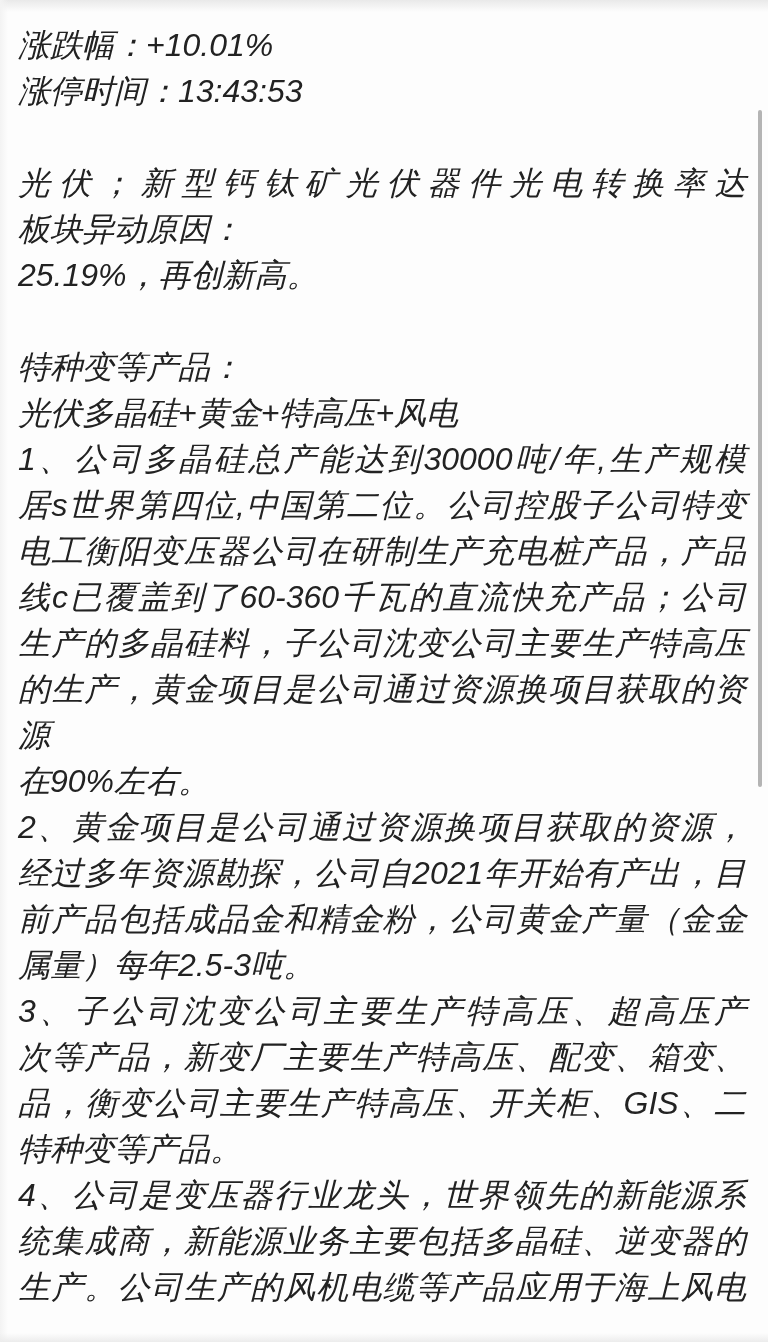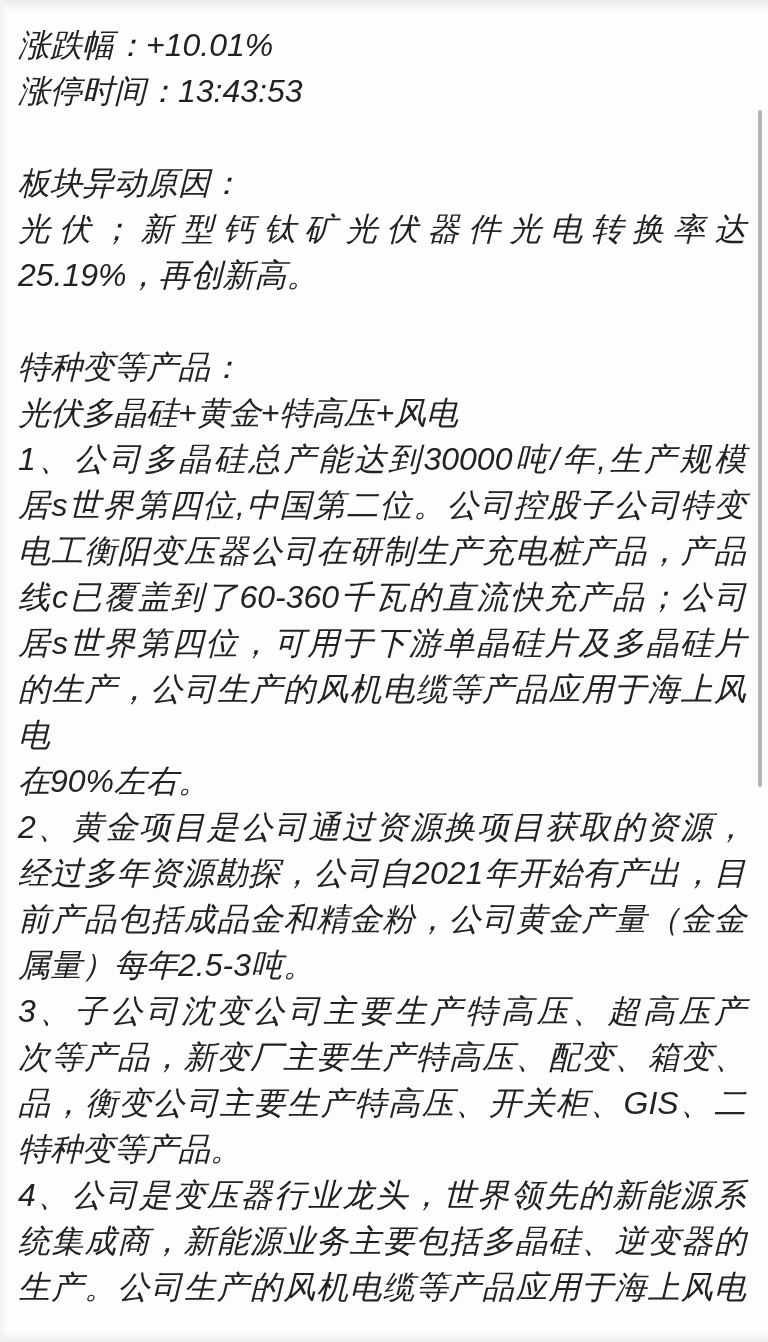--- a/index.html
+++ b/index.html
@@ -76,35 +76,35 @@
 
 <div class="screen">
 
   <div class="content">
 
     <div class="line">涨跌幅：+10.01%</div>
     <div class="line">涨停时间：13:43:53</div>
 
     <div class="spacer"></div>
 
+    <div class="line j">光伏；新型钙钛矿光伏器件光电转换率达</div>
     <div class="line">板块异动原因：</div>
-    <div class="line j">光伏；新型钙钛矿光伏器件光电转换率达</div>
     <div class="line">25.19%，再创新高。</div>
 
     <div class="spacer"></div>
 
     <div class="line">特种变等产品：</div>
     <div class="line">光伏多晶硅+黄金+特高压+风电</div>
 
     <div class="line j">1、公司多晶硅总产能达到30000吨/年,生产规模</div>
     <div class="line j">居s世界第四位,中国第二位。公司控股子公司特变</div>
     <div class="line j">电工衡阳变压器公司在研制生产充电桩产品，产品</div>
     <div class="line j">线c已覆盖到了60-360千瓦的直流快充产品；公司</div>
-    <div class="line j">居s世界第四位，可用于下游单晶硅片及多晶硅片</div>
-    <div class="line j">的生产，公司生产的风机电缆等产品应用于海上风电</div>
+    <div class="line j">生产的多晶硅料，子公司沈变公司主要生产特高压</div>
+    <div class="line j">的生产，黄金项目是公司通过资源换项目获取的资源</div>
     <div class="line">在90%左右。</div>
     <div class="line j">2、黄金项目是公司通过资源换项目获取的资源，</div>
     <div class="line j">经过多年资源勘探，公司自2021年开始有产出，目</div>
     <div class="line j">前产品包括成品金和精金粉，公司黄金产量（金金</div>
     <div class="line">属量）每年2.5-3吨。</div>
     <div class="line j">3、子公司沈变公司主要生产特高压、超高压产</div>
     <div class="line j">次等产品，新变厂主要生产特高压、配变、箱变、</div>
     <div class="line j">品，衡变公司主要生产特高压、开关柜、GIS、二</div>
     <div class="line">特种变等产品。</div>
     <div class="line j">4、公司是变压器行业龙头，世界领先的新能源系</div>

